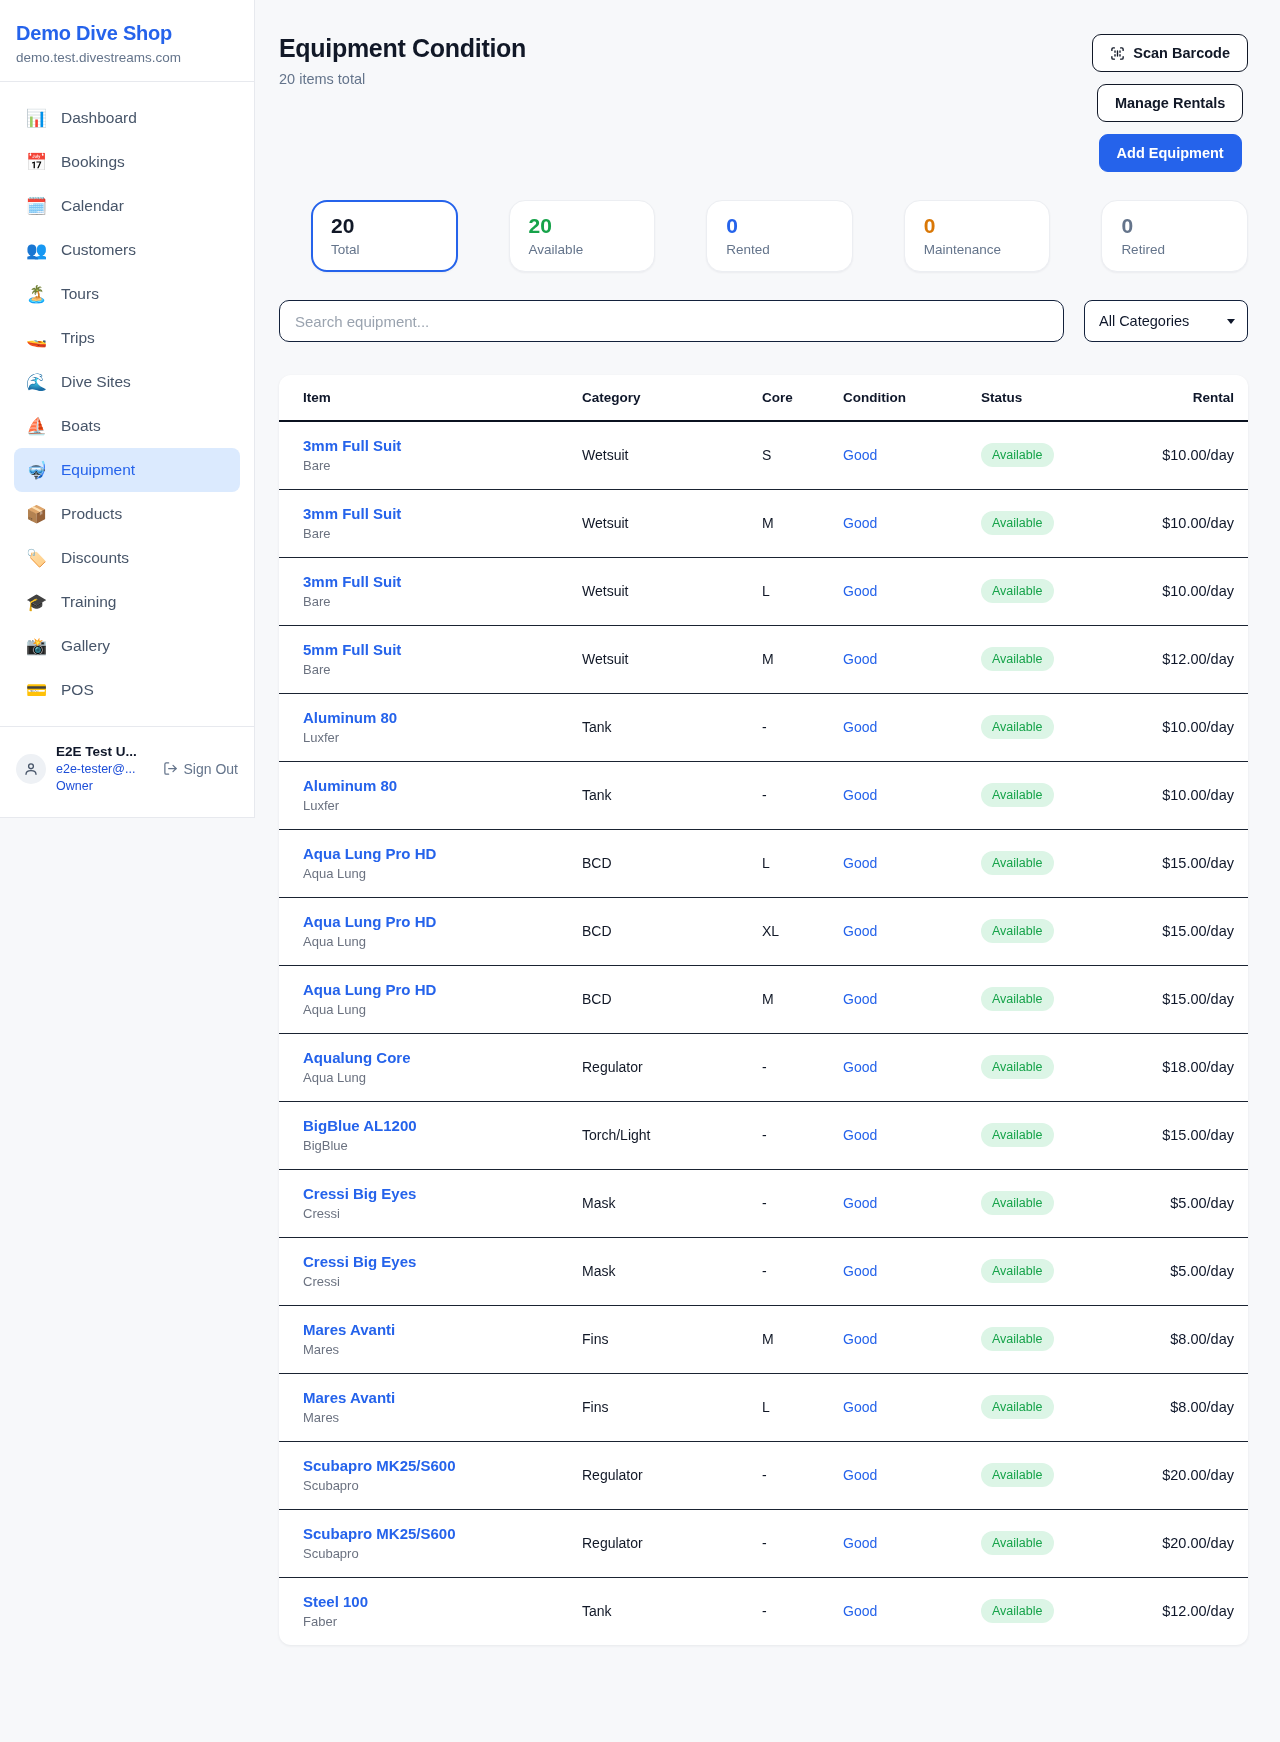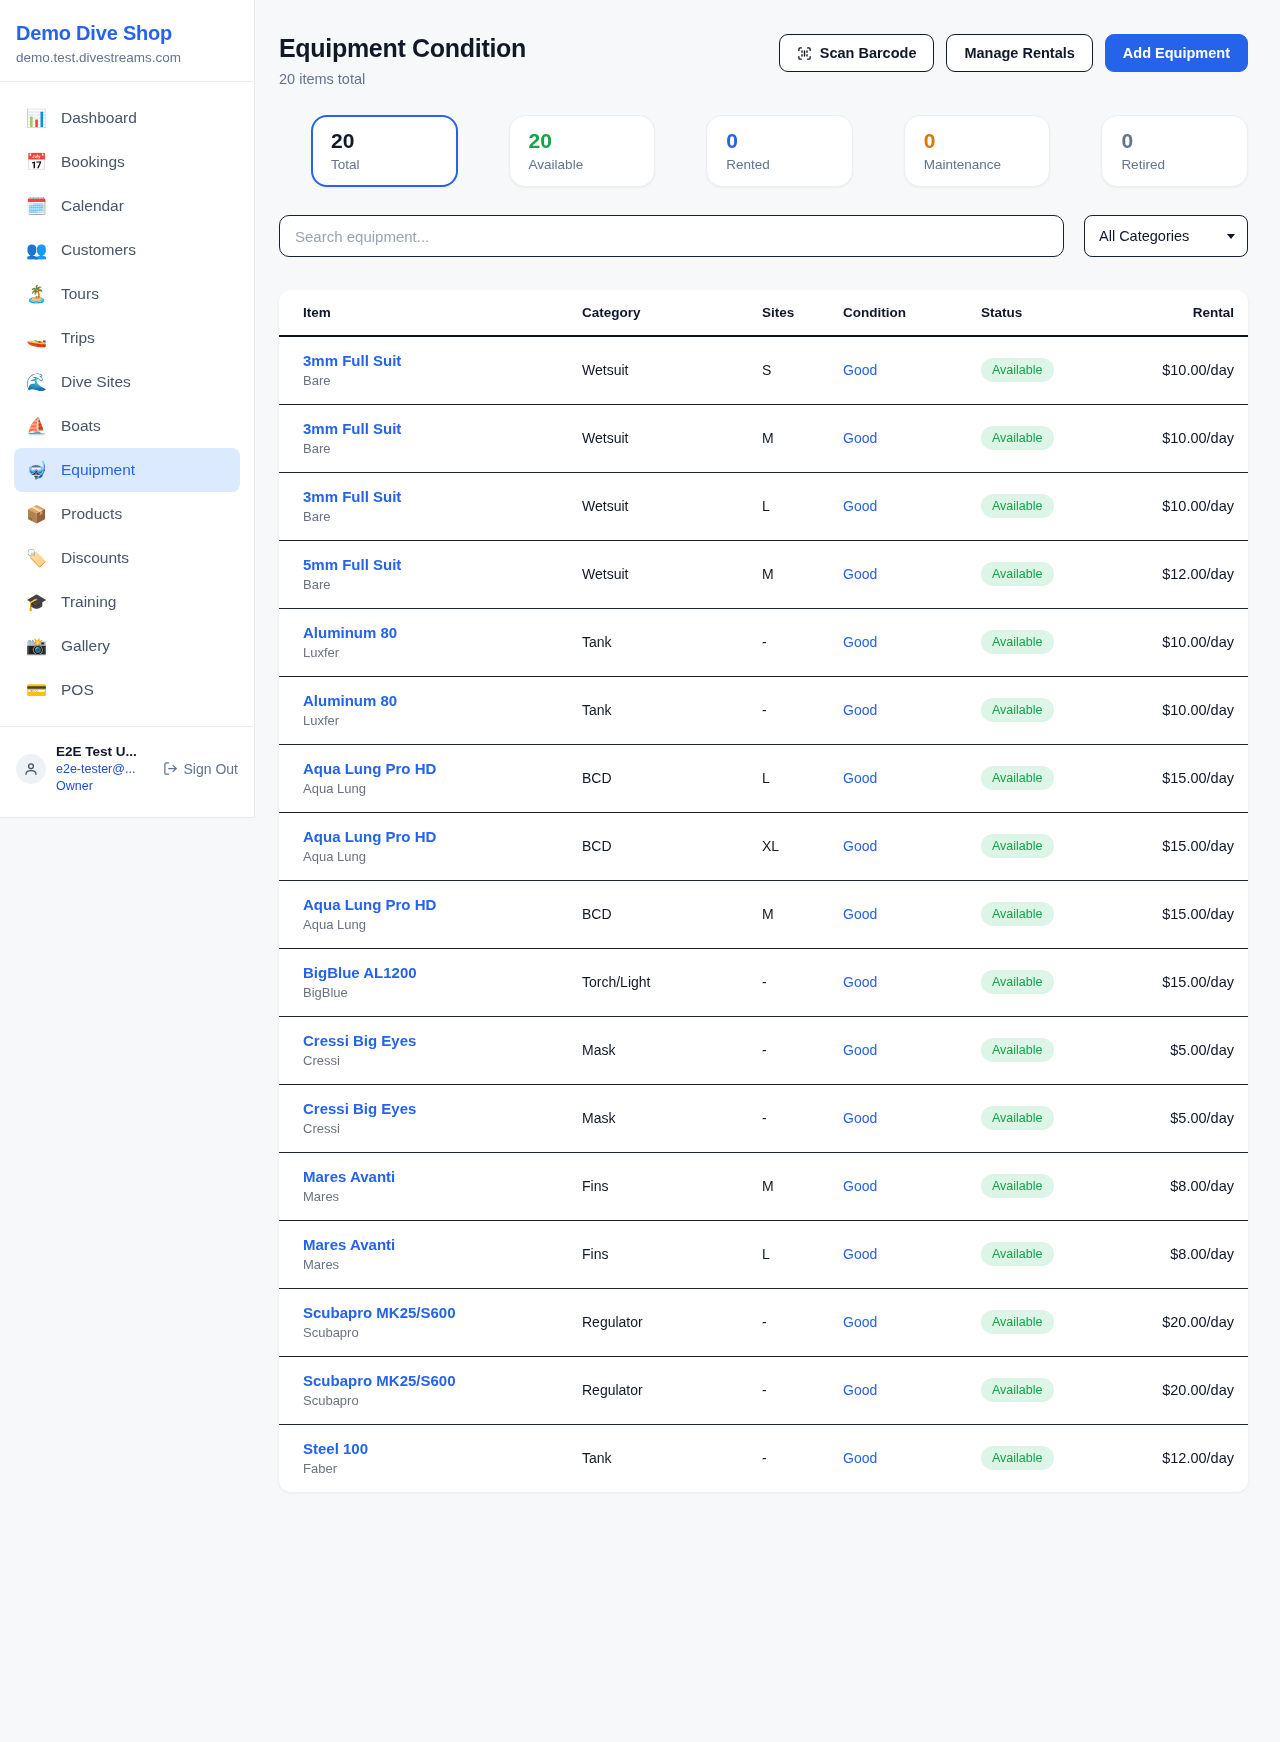--- a/index.html
+++ b/index.html
@@ -21,21 +21,21 @@
   .user-info { margin-left:10px; line-height:1.35; min-width:0; }
   .user-name { font-size:13.5px; font-weight:700; color:#0f172a; }
   .user-email, .user-role { font-size:12.5px; color:#1d4ed8; }
   .signout { margin-left:auto; display:flex; align-items:center; gap:6px; color:#64748b; font-size:14px; cursor:pointer; white-space:nowrap; }
 
   
   .main { flex:1; padding:34px 32px 30px 24px; min-width:0; }
   .page-head { display:flex; justify-content:space-between; align-items:flex-start; }
   .page-title { font-size:25px; font-weight:800; letter-spacing:-0.3px; color:#111827; }
   .page-sub { font-size:14.5px; color:#64748b; margin-top:8px; }
-  .head-actions { display:flex; gap:12px; align-items:center; }
+  .head-actions { display:flex; gap:12px; align-items:center;flex-direction:column; }
   .btn { display:flex; align-items:center; gap:8px; height:38px; padding:0 17px; border-radius:9px; font-size:14.5px; font-weight:600; cursor:pointer; background:#fff; border:1.5px solid #111827; color:#111827; font-family:inherit; }
   .btn.primary { background:#2563eb; border-color:#2563eb; color:#fff; }
 
   
   .stats { display:flex; gap:19px; margin-top:28px; }
   .stat-card { flex:1; background:#fff; border:1px solid #eceef2; border-radius:16px; padding:13px 19px 14px 19px; box-shadow:0 1px 2px rgba(16,24,40,.05); cursor:pointer;margin-left:32px; }
   .stat-card.selected { border:2px solid #2563eb; padding:12px 18px 13px 18px; }
   .stat-value { font-size:21px; font-weight:800; }
   .stat-label { font-size:13.5px; color:#64748b; margin-top:4px; }
 
@@ -224,21 +224,21 @@
             <col style="width:180px">
             <col style="width:81px">
             <col style="width:138px">
             <col style="width:172px">
             <col>
         </colgroup>
         <thead>
           <tr>
             <th class="col-item">Item</th>
             <th class="col-category">Category</th>
-            <th class="col-size">Sites</th>
+            <th class="col-size">Core</th>
             <th class="col-condition">Condition</th>
             <th class="col-status">Status</th>
             <th class="col-rental">Rental</th>
           </tr>
         </thead>
         <tbody>
             <tr>
     <td class="cell-item">
       <div class="item-name">3mm Full Suit</div>
       <div class="item-brand">Bare</div>
@@ -332,20 +332,31 @@
       <div class="item-brand">Aqua Lung</div>
     </td>
     <td>BCD</td>
     <td>M</td>
     <td><span class="cond-link">Good</span></td>
     <td><span class="pill">Available</span></td>
     <td class="cell-rental">$15.00/day</td>
   </tr>
             <tr>
     <td class="cell-item">
+      <div class="item-name">Aqualung Core</div>
+      <div class="item-brand">Aqua Lung</div>
+    </td>
+    <td>Regulator</td>
+    <td>-</td>
+    <td><span class="cond-link">Good</span></td>
+    <td><span class="pill">Available</span></td>
+    <td class="cell-rental">$18.00/day</td>
+  </tr>
+            <tr>
+    <td class="cell-item">
       <div class="item-name">BigBlue AL1200</div>
       <div class="item-brand">BigBlue</div>
     </td>
     <td>Torch/Light</td>
     <td>-</td>
     <td><span class="cond-link">Good</span></td>
     <td><span class="pill">Available</span></td>
     <td class="cell-rental">$15.00/day</td>
   </tr>
             <tr>

